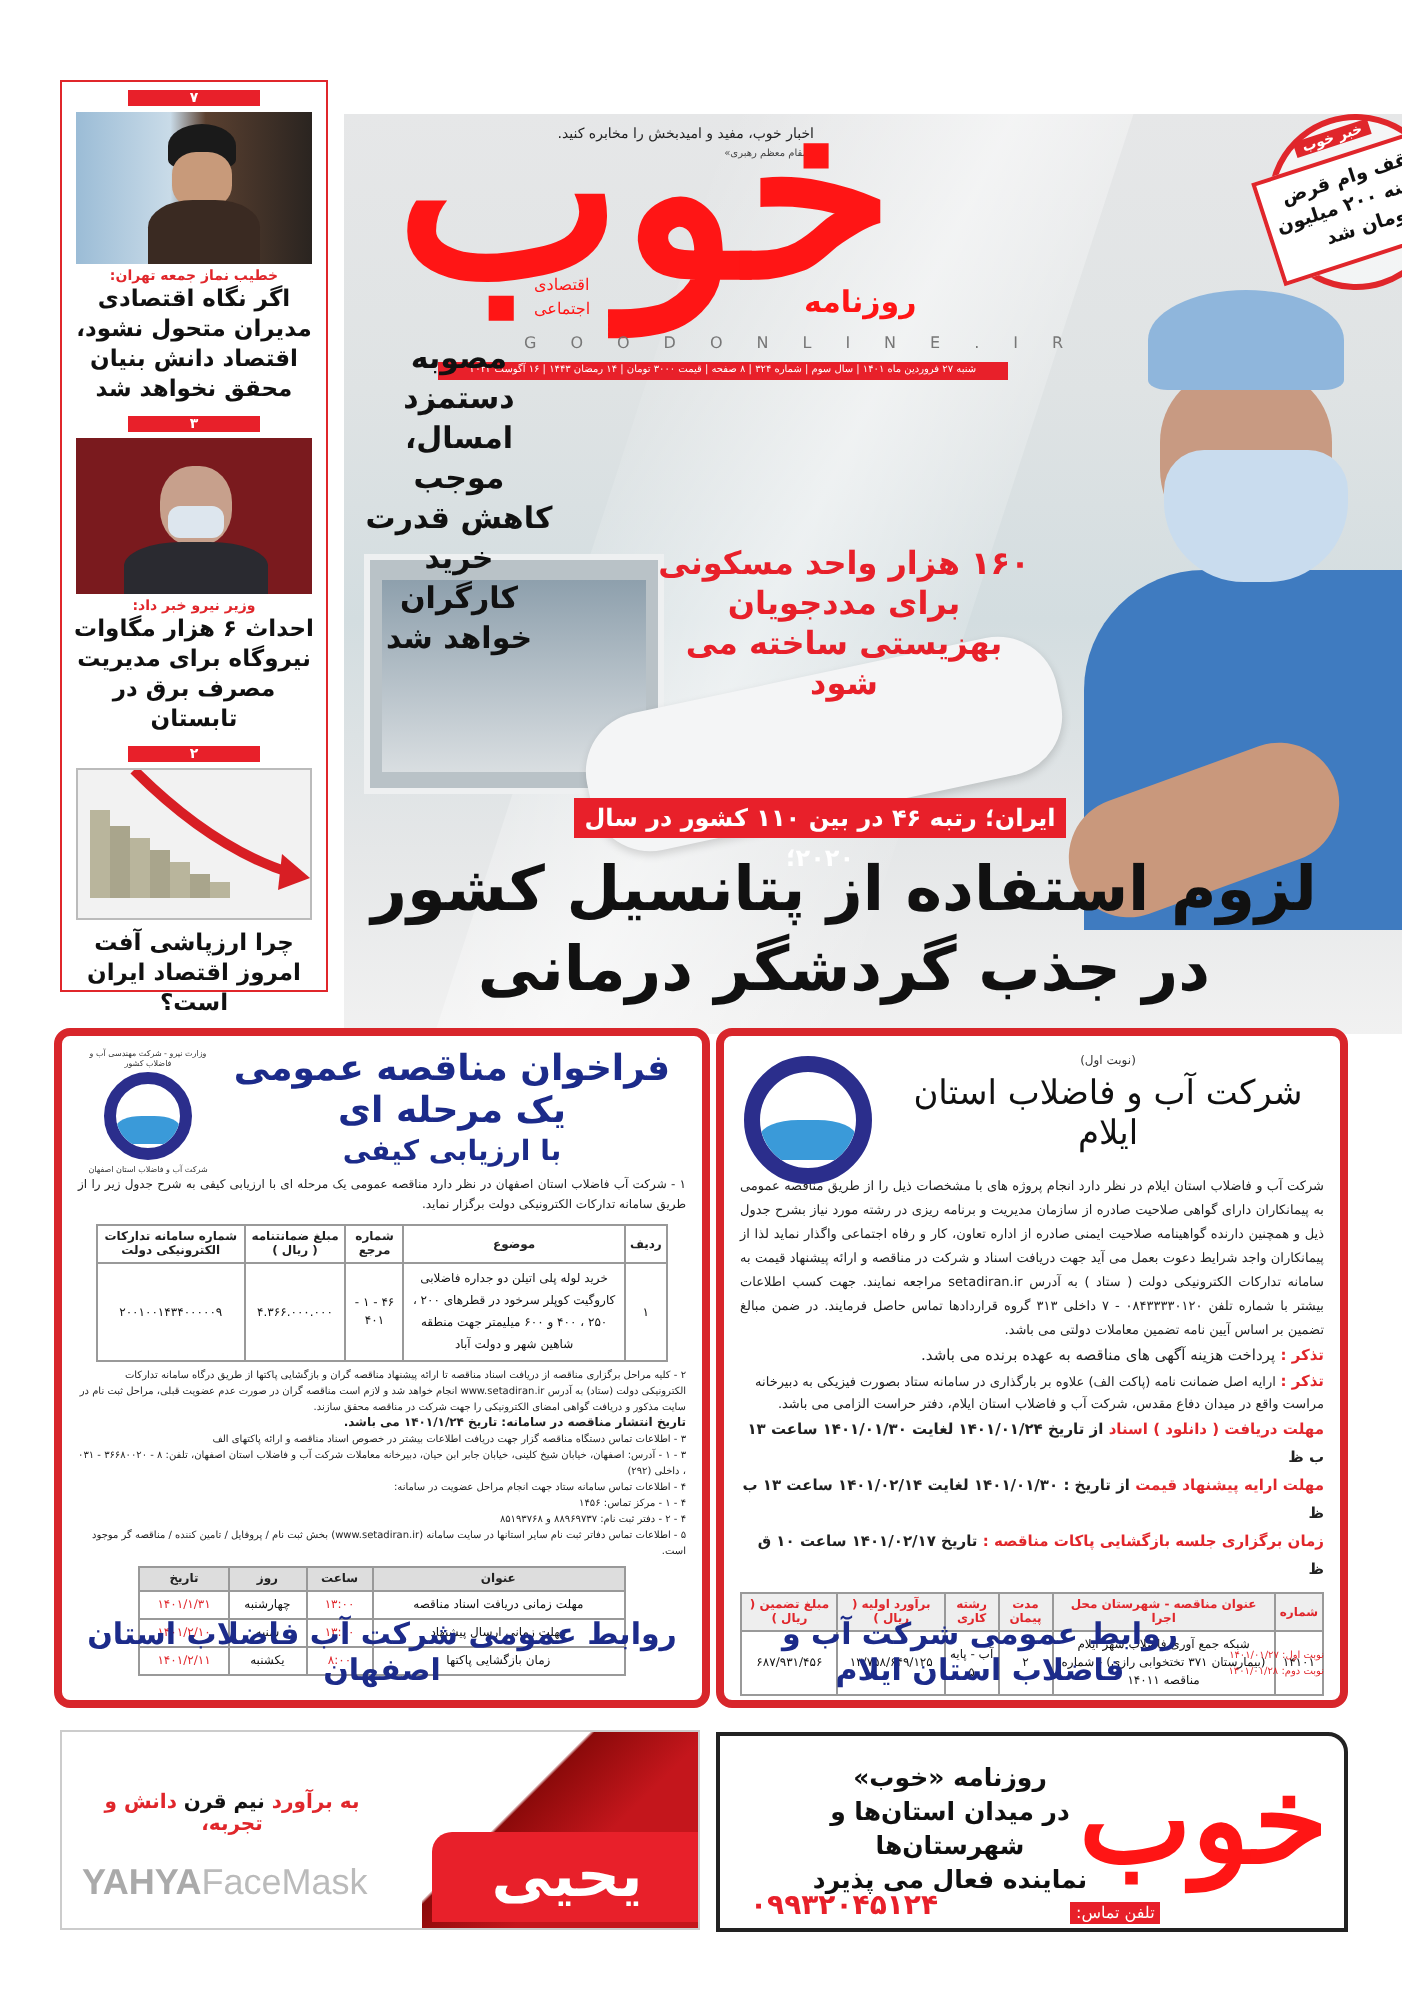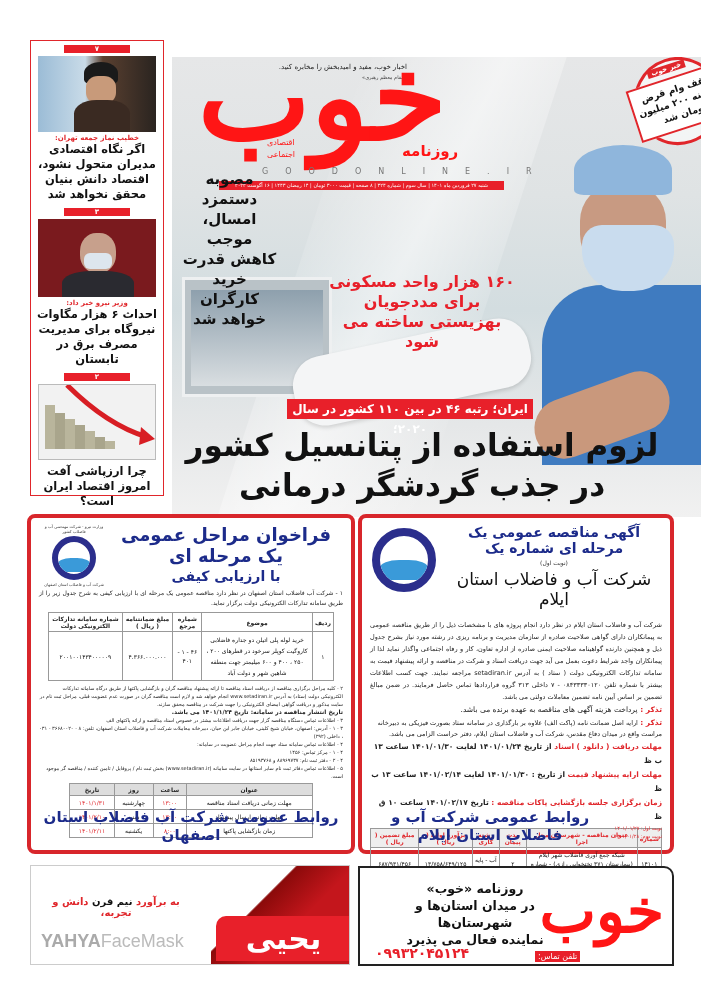--- a/index.html
+++ b/index.html
@@ -149,21 +149,20 @@
 
   <div class="lede">مصوبه دستمزد امسال، موجب کاهش قدرت خرید کارگران خواهد شد</div>
   <div class="red-sub">۱۶۰ هزار واحد مسکونی برای مددجویان بهزیستی ساخته می شود</div>
   <div class="kicker-red">ایران؛ رتبه ۴۶ در بین ۱۱۰ کشور در سال ۲۰۲۰؛</div>
   <div class="main-head">لزوم استفاده از پتانسیل کشور در جذب گردشگر درمانی</div>
 </div>
 
 <div class="ad ad-right">
   <div class="ad-logo" style="left:10px;top:10px;"></div>
   <div style="margin-right:0;padding-left:76px;">
-    <div class="ad-title" style="font-size:14px">آگهی مناقصه عمومی یک مرحله ای شماره یک</div>
     <div class="ad-small">(نوبت اول)</div>
     <div class="ad-company">شرکت آب و فاضلاب استان ایلام</div>
   </div>
   <div class="ad-body" style="margin-top:10px">شرکت آب و فاضلاب استان ایلام در نظر دارد انجام پروژه های با مشخصات ذیل را از طریق مناقصه عمومی به پیمانکاران دارای گواهی صلاحیت صادره از سازمان مدیریت و برنامه ریزی در رشته مورد نیاز بشرح جدول ذیل و همچنین دارنده گواهینامه صلاحیت ایمنی صادره از اداره تعاون، کار و رفاه اجتماعی واگذار نماید لذا از پیمانکاران واجد شرایط دعوت بعمل می آید جهت دریافت اسناد و شرکت در مناقصه و ارائه پیشنهاد قیمت به سامانه تدارکات الکترونیکی دولت ( ستاد ) به آدرس setadiran.ir مراجعه نمایند. جهت کسب اطلاعات بیشتر با شماره تلفن ۰۸۴۳۳۳۳۰۱۲۰ - ۷ داخلی ۳۱۳ گروه قراردادها تماس حاصل فرمایند. در ضمن مبالغ تضمین بر اساس آیین نامه تضمین معاملات دولتی می باشد.</div>
   <div class="ad-line"><span class="red">تذکر :</span> <span style="font-weight:normal">پرداخت هزینه آگهی های مناقصه به عهده برنده می باشد.</span></div>
   <div class="ad-line" style="font-size:6.5px;line-height:11px"><span class="red" style="font-size:7.5px">تذکر :</span> <span style="font-weight:normal">ارایه اصل ضمانت نامه (پاکت الف) علاوه بر بارگذاری در سامانه ستاد بصورت فیزیکی به دبیرخانه مراست واقع در میدان دفاع مقدس، شرکت آب و فاضلاب استان ایلام، دفتر حراست الزامی می باشد.</span></div>
   <div class="ad-line"><span class="red">مهلت دریافت ( دانلود ) اسناد</span> <span>از تاریخ ۱۴۰۱/۰۱/۲۴ لغایت ۱۴۰۱/۰۱/۳۰ ساعت ۱۳ ب ظ</span></div>
   <div class="ad-line"><span class="red">مهلت ارایه پیشنهاد قیمت</span> <span>از تاریخ : ۱۴۰۱/۰۱/۳۰ لغایت ۱۴۰۱/۰۲/۱۴ ساعت ۱۳ ب ظ</span></div>
   <div class="ad-line"><span class="red">زمان برگزاری جلسه بازگشایی پاکات مناقصه :</span> <span>تاریخ ۱۴۰۱/۰۲/۱۷ ساعت ۱۰ ق ظ</span></div>
   <table class="ad-table">
@@ -197,21 +196,21 @@
 
 <div class="ad ad-left">
   <div style="position:absolute;left:8px;top:6px;width:70px;text-align:center;">
     <div style="font-size:4px;color:#333">وزارت نیرو - شرکت مهندسی آب و فاضلاب کشور</div>
     <div style="position:relative;width:44px;height:44px;margin:2px auto;border-radius:50%;border:6px solid #2b2e8c;overflow:hidden;background:#fff;">
       <div style="position:absolute;left:0;right:0;bottom:2px;height:14px;background:#3a9ad9;border-radius:40% 40% 0 0;"></div>
     </div>
     <div style="font-size:4px;color:#333">شرکت آب و فاضلاب استان اصفهان</div>
   </div>
   <div style="padding-left:70px">
-    <div class="ad-title" style="font-size:18px">فراخوان مراحل عمومی یک مرحله ای</div>
+    <div class="ad-title" style="font-size:18px">فراخوان مناقصه عمومی یک مرحله ای</div>
     <div class="ad-title" style="font-size:14px;margin-top:2px">با ارزیابی کیفی</div>
   </div>
   <div class="ad-body" style="margin-top:4px;font-size:6px;line-height:10px">۱ - شرکت آب فاضلاب استان اصفهان در نظر دارد مناقصه عمومی یک مرحله ای با ارزیابی کیفی به شرح جدول زیر را از طریق سامانه تدارکات الکترونیکی دولت برگزار نماید.</div>
   <table class="ad-table" style="width:94%;margin:4px auto 0">
     <thead>
         <tr>
       <th style="color:#222;background:#fff">ردیف</th>
       <th style="color:#222;background:#fff">موضوع</th>
       <th style="color:#222;background:#fff">شماره مرجع</th>
       <th style="color:#222;background:#fff">مبلغ ضمانتنامه ( ریال )</th>

